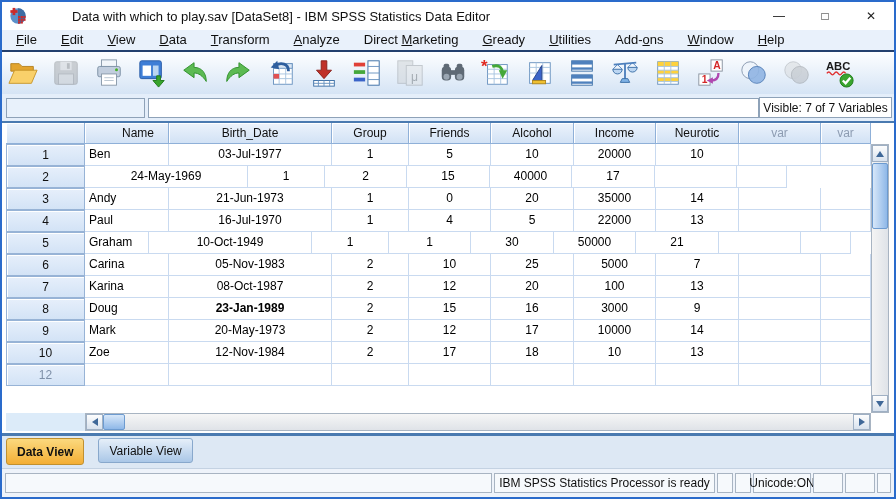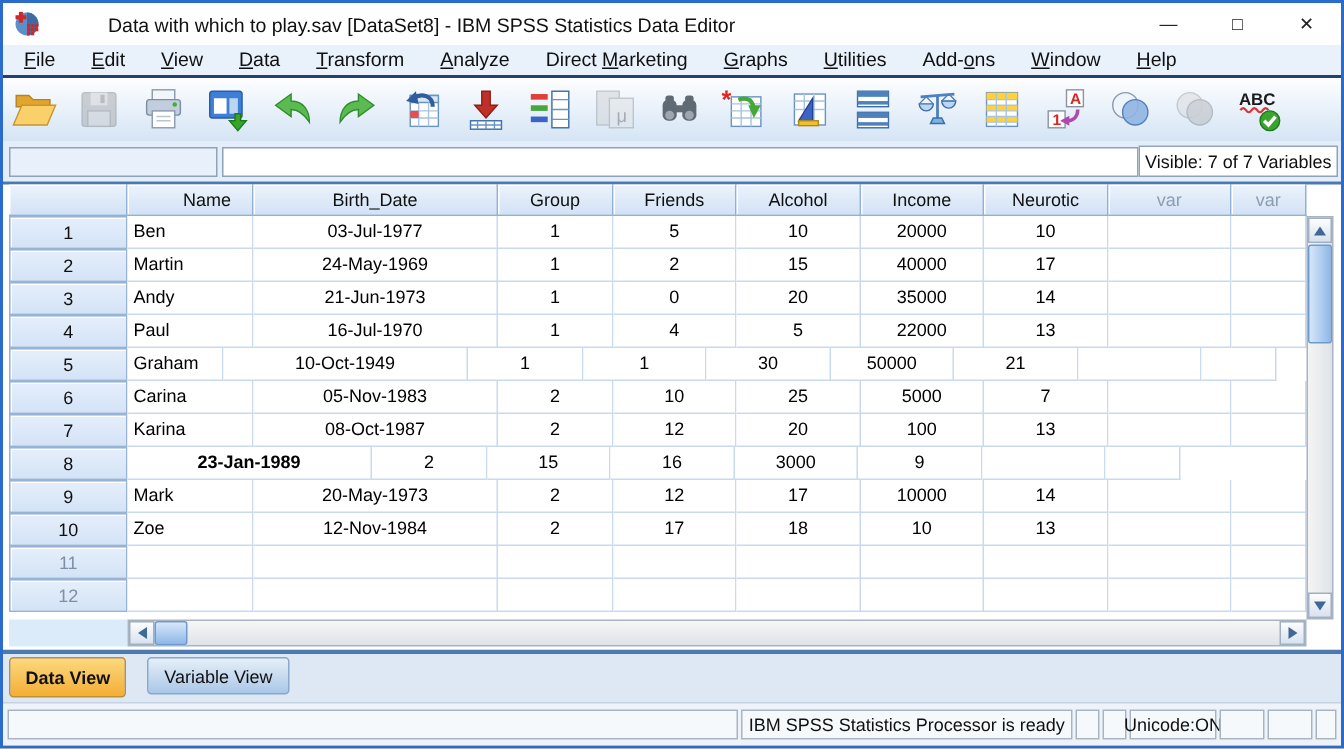--- a/index.html
+++ b/index.html
@@ -115,21 +115,21 @@
   </div>
 
   <div class="menubar" id="menubar">
       <div class="menu-item"><span></span><span class="accel">F</span><span>ile</span></div>
       <div class="menu-item"><span></span><span class="accel">E</span><span>dit</span></div>
       <div class="menu-item"><span></span><span class="accel">V</span><span>iew</span></div>
       <div class="menu-item"><span></span><span class="accel">D</span><span>ata</span></div>
       <div class="menu-item"><span></span><span class="accel">T</span><span>ransform</span></div>
       <div class="menu-item"><span></span><span class="accel">A</span><span>nalyze</span></div>
       <div class="menu-item"><span>Direct </span><span class="accel">M</span><span>arketing</span></div>
-      <div class="menu-item"><span></span><span class="accel">G</span><span>raphs</span></div>
+      <div class="menu-item"><span></span><span class="accel">G</span><span>ready</span></div>
       <div class="menu-item"><span></span><span class="accel">U</span><span>tilities</span></div>
       <div class="menu-item"><span>Add-</span><span class="accel">o</span><span>ns</span></div>
       <div class="menu-item"><span></span><span class="accel">W</span><span>indow</span></div>
       <div class="menu-item"><span></span><span class="accel">H</span><span>elp</span></div>
     </div>
 
   <div class="toolbar" id="toolbar">
       <div class="tb-btn">
         <svg viewBox="0 0 32 32">
           <path d="M3 6 h9 l3 3 h12 v5 H3 z" fill="#e2a42e" stroke="#b5821f"></path>
@@ -320,21 +320,20 @@
           <div class="cell" style="width: 77px;">1</div>
           <div class="cell" style="width: 82px;">5</div>
           <div class="cell" style="width: 83px;">10</div>
           <div class="cell" style="width: 82px;">20000</div>
           <div class="cell" style="width: 83px;">10</div>
           <div class="cell" style="width: 82px;"></div>
           <div class="cell" style="width: 50px;"></div>
         </div>
         <div class="row">
           <div class="rncell" style="width: 79px;">2</div>
-          <div class="cell left" style="width: 84px;">Martin</div>
           <div class="cell" style="width: 163px;">24-May-1969</div>
           <div class="cell" style="width: 77px;">1</div>
           <div class="cell" style="width: 82px;">2</div>
           <div class="cell" style="width: 83px;">15</div>
           <div class="cell" style="width: 82px;">40000</div>
           <div class="cell" style="width: 83px;">17</div>
           <div class="cell" style="width: 82px;"></div>
           <div class="cell" style="width: 50px;"></div>
         </div>
         <div class="row">
@@ -392,20 +391,21 @@
           <div class="cell" style="width: 77px;">2</div>
           <div class="cell" style="width: 82px;">12</div>
           <div class="cell" style="width: 83px;">20</div>
           <div class="cell" style="width: 82px;">100</div>
           <div class="cell" style="width: 83px;">13</div>
           <div class="cell" style="width: 82px;"></div>
           <div class="cell" style="width: 50px;"></div>
         </div>
         <div class="row">
           <div class="rncell" style="width: 79px;">8</div>
+          <div class="cell left" style="width: 84px;">Doug</div>
           <div class="cell" style="width: 163px; font-weight: bold;">23-Jan-1989</div>
           <div class="cell" style="width: 77px;">2</div>
           <div class="cell" style="width: 82px;">15</div>
           <div class="cell" style="width: 83px;">16</div>
           <div class="cell" style="width: 82px;">3000</div>
           <div class="cell" style="width: 83px;">9</div>
           <div class="cell" style="width: 82px;"></div>
           <div class="cell" style="width: 50px;"></div>
         </div>
         <div class="row">
@@ -422,32 +422,20 @@
         </div>
         <div class="row">
           <div class="rncell" style="width: 79px;">10</div>
           <div class="cell left" style="width: 84px;">Zoe</div>
           <div class="cell" style="width: 163px;">12-Nov-1984</div>
           <div class="cell" style="width: 77px;">2</div>
           <div class="cell" style="width: 82px;">17</div>
           <div class="cell" style="width: 83px;">18</div>
           <div class="cell" style="width: 82px;">10</div>
           <div class="cell" style="width: 83px;">13</div>
-          <div class="cell" style="width: 82px;"></div>
-          <div class="cell" style="width: 50px;"></div>
-        </div>
-        <div class="row">
-          <div class="rncell dim" style="width: 79px;">11</div>
-          <div class="cell" style="width: 84px;"></div>
-          <div class="cell" style="width: 163px;"></div>
-          <div class="cell" style="width: 77px;"></div>
-          <div class="cell" style="width: 82px;"></div>
-          <div class="cell" style="width: 83px;"></div>
-          <div class="cell" style="width: 82px;"></div>
-          <div class="cell" style="width: 83px;"></div>
           <div class="cell" style="width: 82px;"></div>
           <div class="cell" style="width: 50px;"></div>
         </div>
         <div class="row">
           <div class="rncell dim" style="width: 79px;">12</div>
           <div class="cell" style="width: 84px;"></div>
           <div class="cell" style="width: 163px;"></div>
           <div class="cell" style="width: 77px;"></div>
           <div class="cell" style="width: 82px;"></div>
           <div class="cell" style="width: 83px;"></div>

